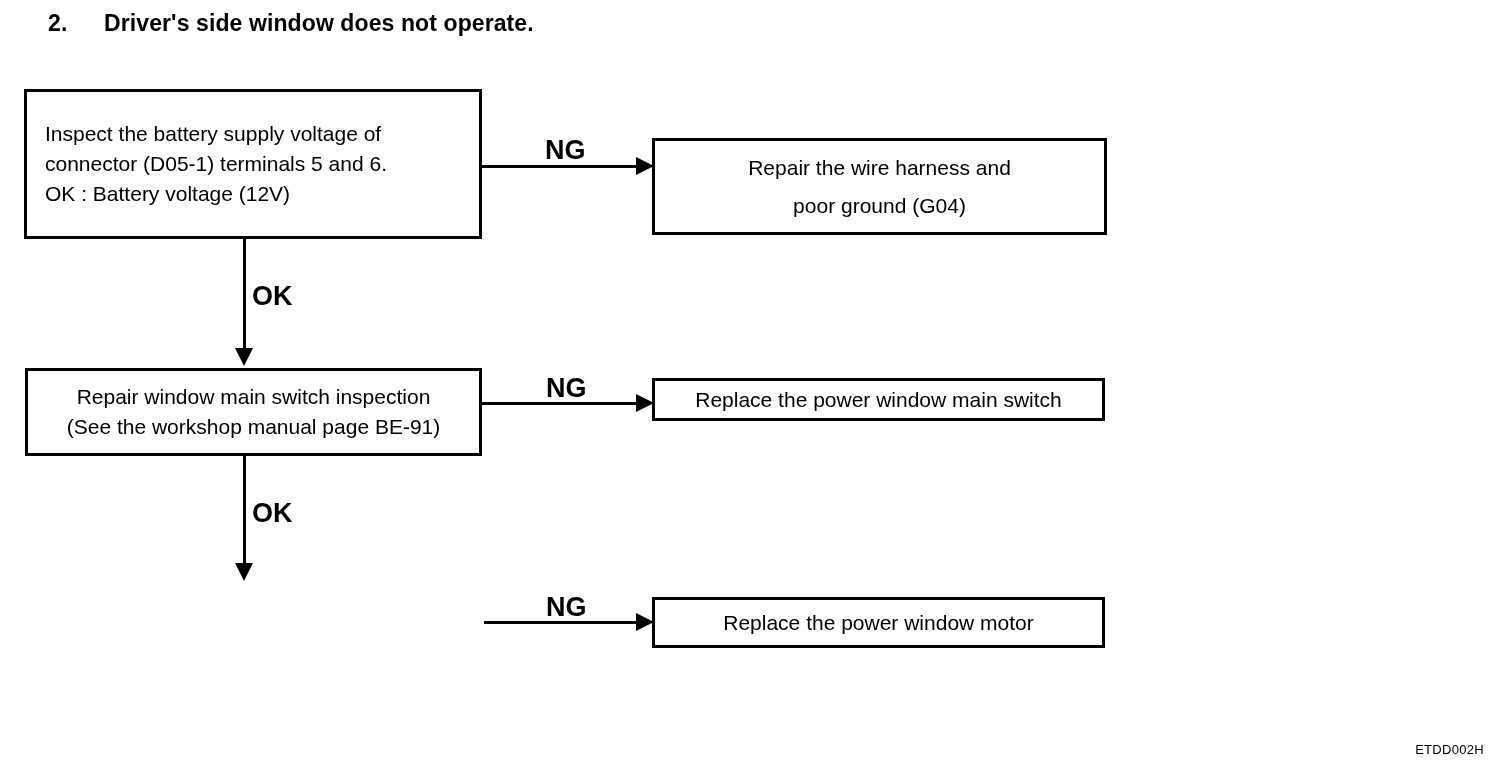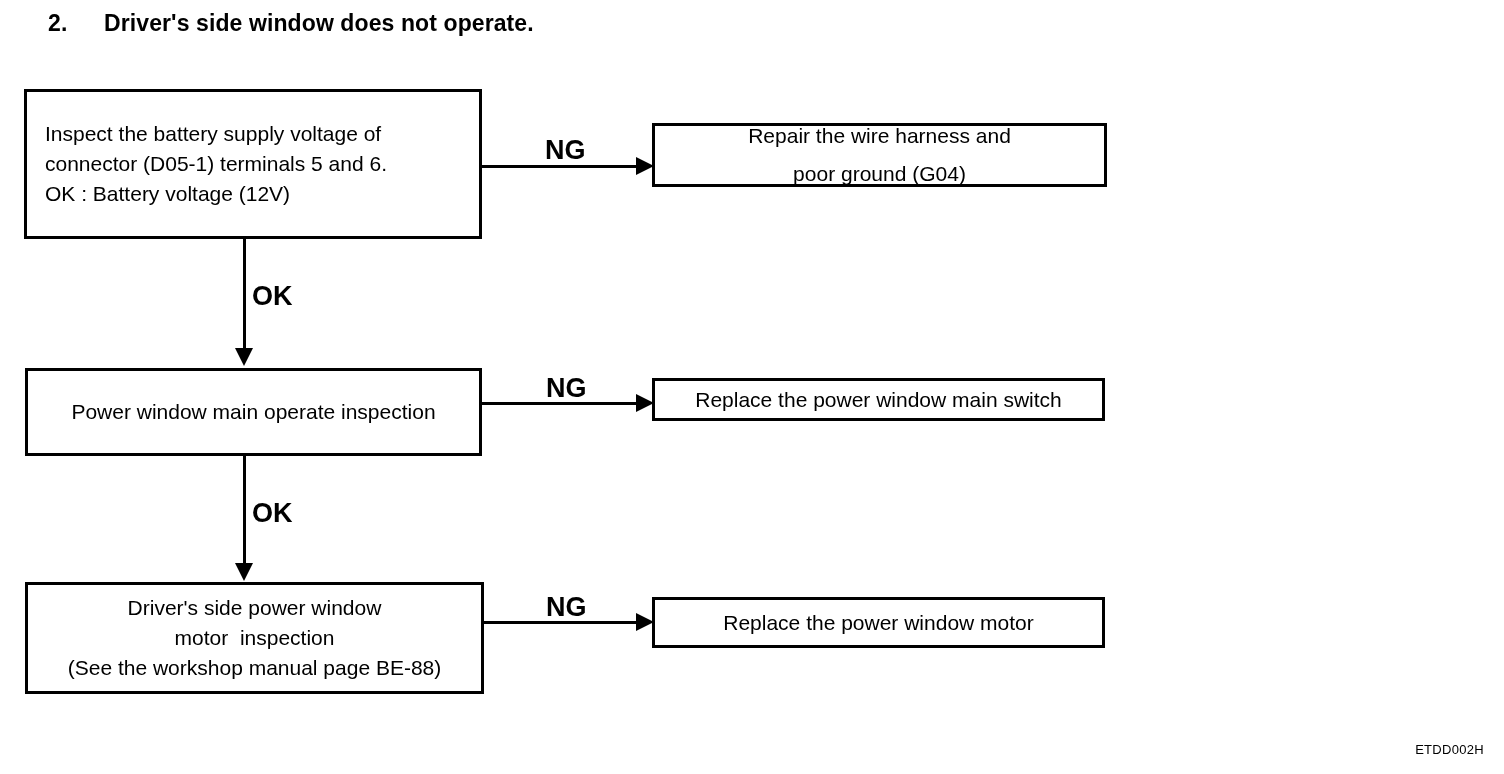--- a/index.html
+++ b/index.html
@@ -60,21 +60,21 @@
     align-items: center;
     padding-left: 0;
   }
   .box.right-box {
     align-items: center;
     padding-left: 0;
   }
 
   
   #box-inspect-battery { left: 24px;  top: 89px;  width: 458px; height: 150px; }
-  #box-repair-harness  { left: 652px; top: 123px; width: 455px; height: 64px; gap: 8px;  }
+  #box-repair-harness  { left: 652px; top: 138px; width: 455px; height: 97px; gap: 8px;  }
   #box-switch-inspect  { left: 25px;  top: 368px; width: 457px; height: 88px;  }
   #box-replace-switch  { left: 652px; top: 378px; width: 453px; height: 43px;  }
   #box-motor-inspect   { left: 25px;  top: 582px; width: 459px; height: 112px; }
   #box-replace-motor   { left: 652px; top: 597px; width: 453px; height: 51px;  }
 
   
   .h-line {
     position: absolute;
     height: 3px;
     background: #000000;
@@ -153,32 +153,28 @@
     <div class="line">connector (D05-1) terminals 5 and 6.</div>
     <div class="line">OK : Battery voltage (12V)</div>
   </div>
 
   <div class="box right-box" id="box-repair-harness">
     <div class="line">Repair the wire harness and</div>
     <div class="line">poor ground (G04)</div>
   </div>
 
   <div class="box left-box centered" id="box-switch-inspect">
-    <div class="line">Power window main operate inspection</div>
+    <div class="line">Repair window main switch inspection</div>
+    <div class="line">(See the workshop manual page BE-91)</div>
   </div>
 
   <div class="box right-box" id="box-replace-switch">
     <div class="line">Replace the power window main switch</div>
   </div>
 
-  <div class="box left-box centered" id="box-motor-inspect">
-    <div class="line">Driver's side power window</div>
-    <div class="line">motor  inspection</div>
-    <div class="line">(See the workshop manual page BE-88)</div>
-  </div>
 
   <div class="box right-box" id="box-replace-motor">
     <div class="line">Replace the power window motor</div>
   </div>
 
   <div class="h-line" id="ng-line-1"></div>
   <div class="arrow-right" id="ng-arrow-1"></div>
   <div class="edge-label" id="ng-label-1">NG</div>
 
   <div class="v-line" id="ok-line-1"></div>

